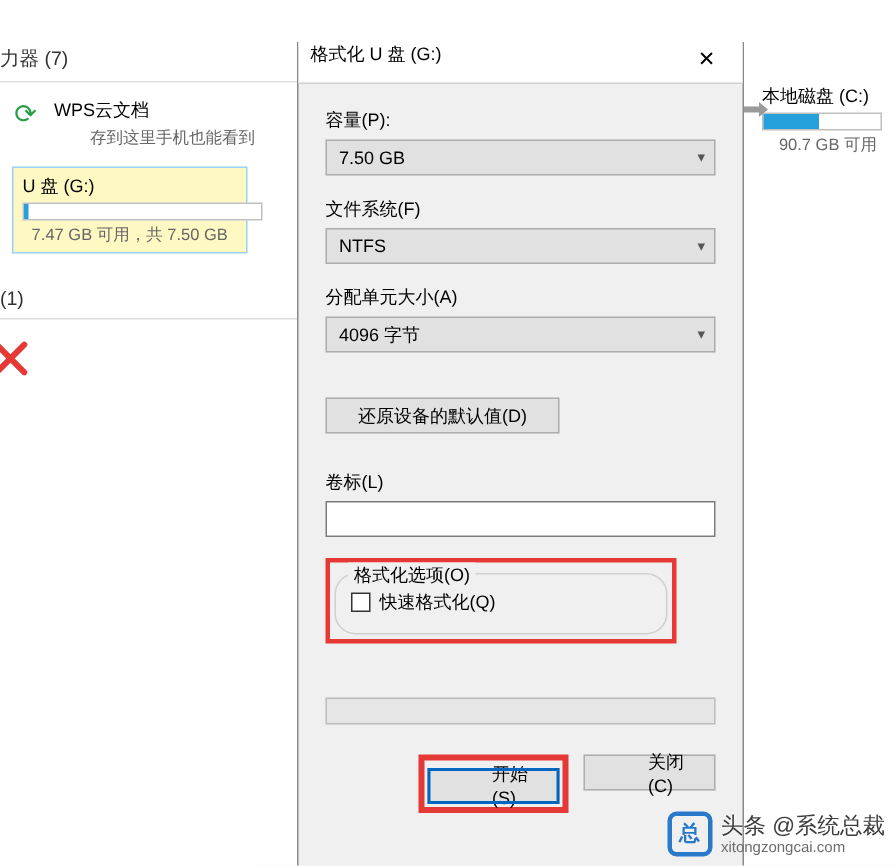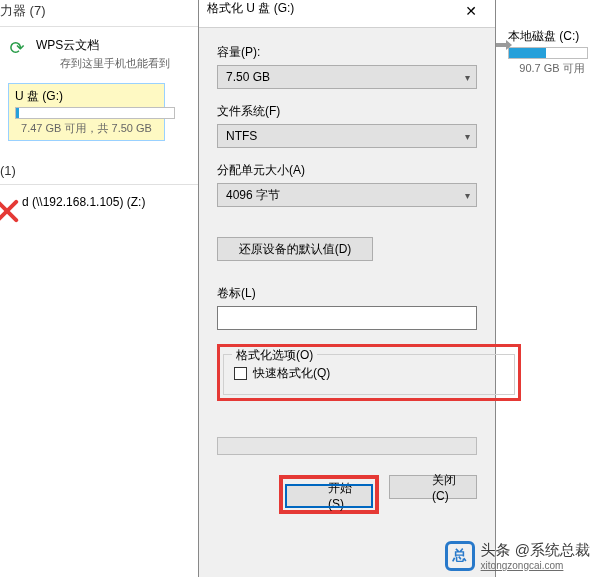--- a/index.html
+++ b/index.html
@@ -1,18 +1,18 @@
 <!DOCTYPE html>
 <html><head>
 <meta charset="utf-8">
 <style>
 * { box-sizing: border-box; margin: 0; padding: 0; font-family: "Microsoft YaHei", Arial, sans-serif; }
 body { width: 596px; height: 577px; background: #fff; position: relative; overflow: hidden; font-size: 12px; }
 
-.bg { position: absolute; inset: 0; background: #fff; }
+.bg { position: absolute; inset: 0; background: #fff; margin-top: 28px; }
 
 .section-header { color: #333; padding: 2px 0 4px 0; font-size: 13px; }
 .divider { border-bottom: 1px solid #e0e0e0; margin: 2px 0 6px 0; }
 
 .drive-item { display: flex; align-items: flex-start; gap: 8px; padding: 4px 6px; margin: 4px 0; }
 .drive-icon { width: 22px; height: 22px; flex-shrink: 0; }
 .drive-info { flex: 1; }
 .drive-name { font-size: 12px; color: #000; margin-bottom: 2px; }
 .drive-sub { font-size: 11px; color: #666; text-align: center; }
 .capacity-bar { width: 160px; height: 12px; border: 1px solid #bfbfbf; background: #fff; margin: 2px 0; position: relative; }
@@ -57,21 +57,21 @@
 .hl-blue { outline: 2px solid #0067c0; outline-offset: -2px; }
 
 .red-x { position: absolute; left: -6px; top: 198px; width: 26px; height: 26px; }
 .red-x::before, .red-x::after { content: ""; position: absolute; left: 11px; top: -2px; width: 4px; height: 30px; background: #e53935; border-radius: 2px; }
 .red-x::before { transform: rotate(45deg); }
 .red-x::after { transform: rotate(-45deg); }
 
 .watermark { position: absolute; right: 6px; bottom: 6px; display: flex; align-items: center; gap: 6px; opacity: .95; }
 .wm-logo { width: 30px; height: 30px; border: 3px solid #1e73c9; border-radius: 6px; display: flex; align-items: center; justify-content: center; color: #1e73c9; font-size: 14px; font-weight: bold; }
 .wm-txt { font-size: 15px; color: #333; text-shadow: 0 0 2px #fff; }
-.wm-sub { font-size: 10px; color: #666; text-decoration: underline; }
+.wm-sub { font-size: 10px; color: #666; }
 
 .arrow-r { width: 16px; height: 10px; position: absolute; right: -4px; top: 36px; }
 .arrow-r::before { content: ""; position: absolute; left: 0; top: 3px; width: 10px; height: 4px; background: #9a9a9a; }
 .arrow-r::after { content: ""; position: absolute; right: 0; top: 0; border-left: 6px solid #9a9a9a; border-top: 5px solid transparent; border-bottom: 5px solid transparent; }
 </style>
 </head>
 <body>
 
 <div class="bg">
 
@@ -91,25 +91,20 @@
       <div class="drive-name">U 盘 (G:)</div>
       <div class="capacity-bar">
         <div class="capacity-fill" style="width:2%"></div>
       </div>
       <div class="drive-sub">7.47 GB 可用，共 7.50 GB</div>
     </div>
 
     <div class="section-header" style="margin-top:20px;">(1)</div>
     <div class="divider"></div>
 
-    <div class="drive-item">
-      <div class="drive-info" style="margin-left:16px;">
-        <div class="drive-name">d (\\192.168.1.105) (Z:)</div>
-      </div>
-    </div>
   </div>
 
   <span class="red-x"></span>
 
   <div class="right-col">
     <div>
       <div class="drive-name">本地磁盘 (C:)</div>
       <div class="capacity-bar" style="width:80px;">
         <div class="capacity-fill" style="width:48%"></div>
       </div>
@@ -147,21 +142,21 @@
         <div class="btn" style="width:156px;">
           <span>还原设备的默认值(D)</span>
         </div>
       </div>
 
       <div class="fld-label" style="margin-top:24px;"><span>卷标(L)</span></div>
       <input class="txt-input" value="" style="">
 
       <div style="height:14px;"></div>
       <div class="hl-red" style="padding:3px;display:inline-block;">
-        <div class="group-box" style="width:292px;">
+        <div class="group-box" style="width:222px;border-radius:14px;">
           <span class="group-title">格式化选项(O)</span>
           <label class="chk-row">
             <span class="chk"></span>
             <span>快速格式化(Q)</span>
           </label>
         </div>
       </div>
 
       <div class="progress" style="margin-top:36px;"></div>
 

